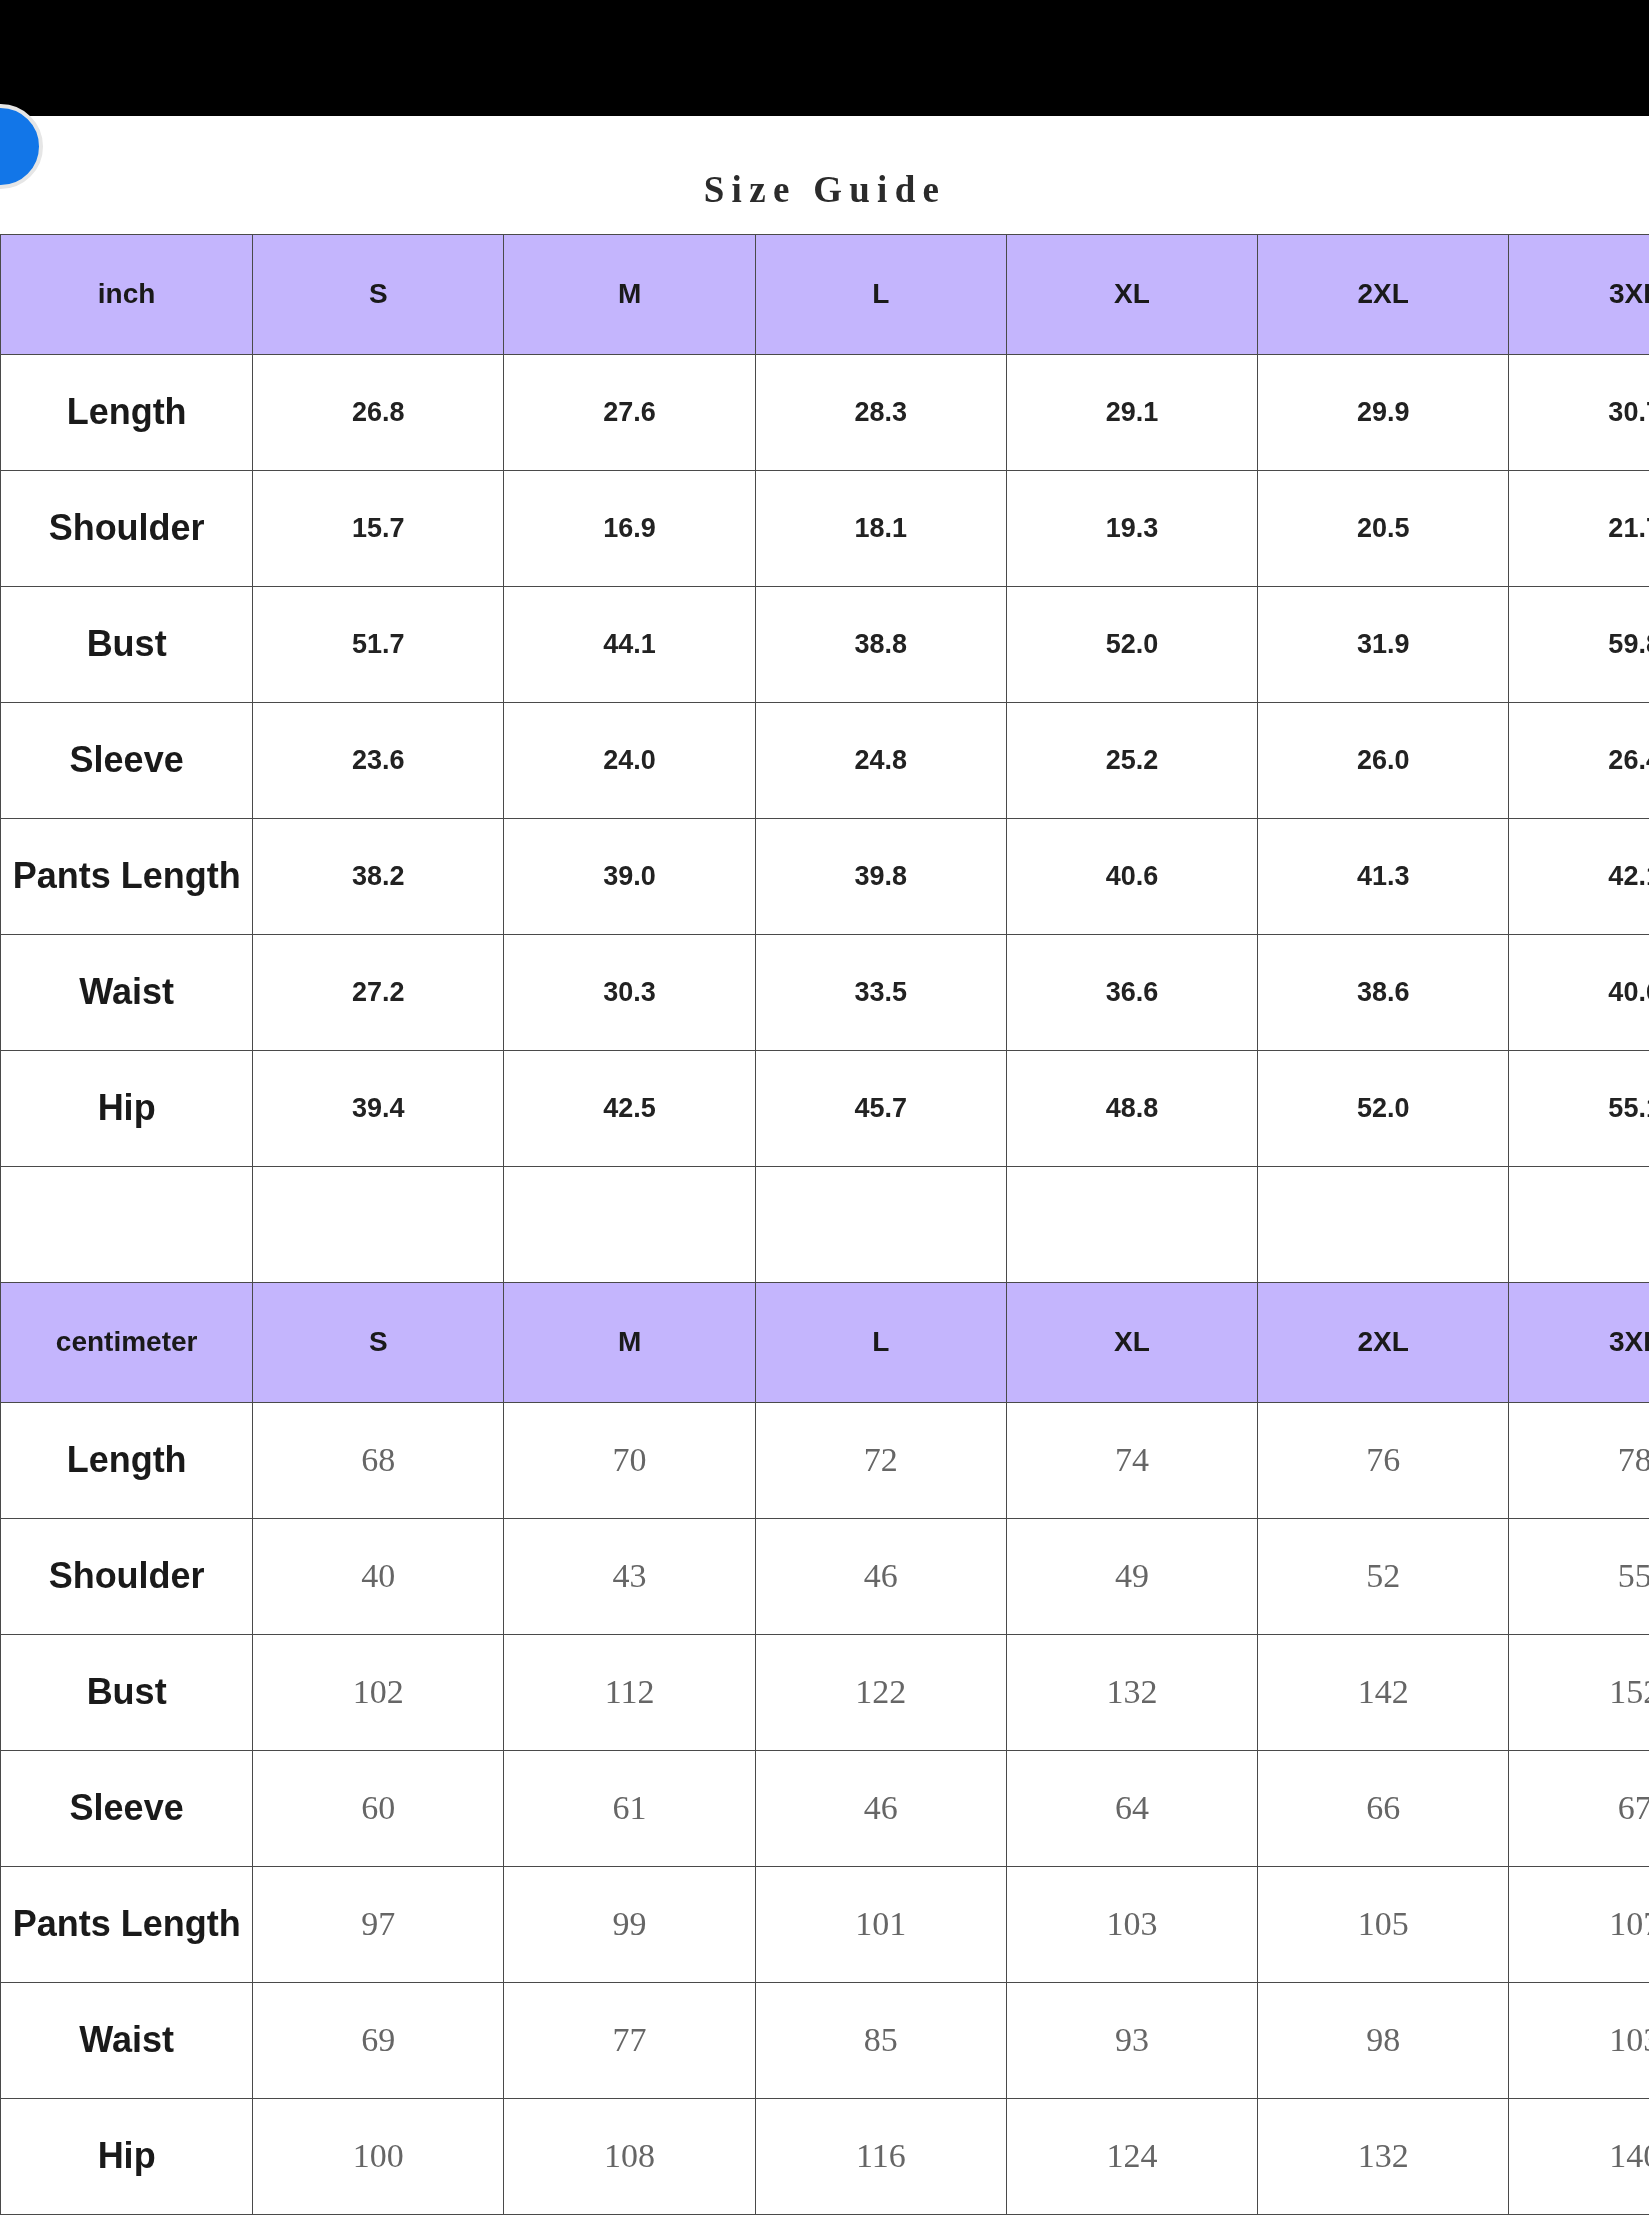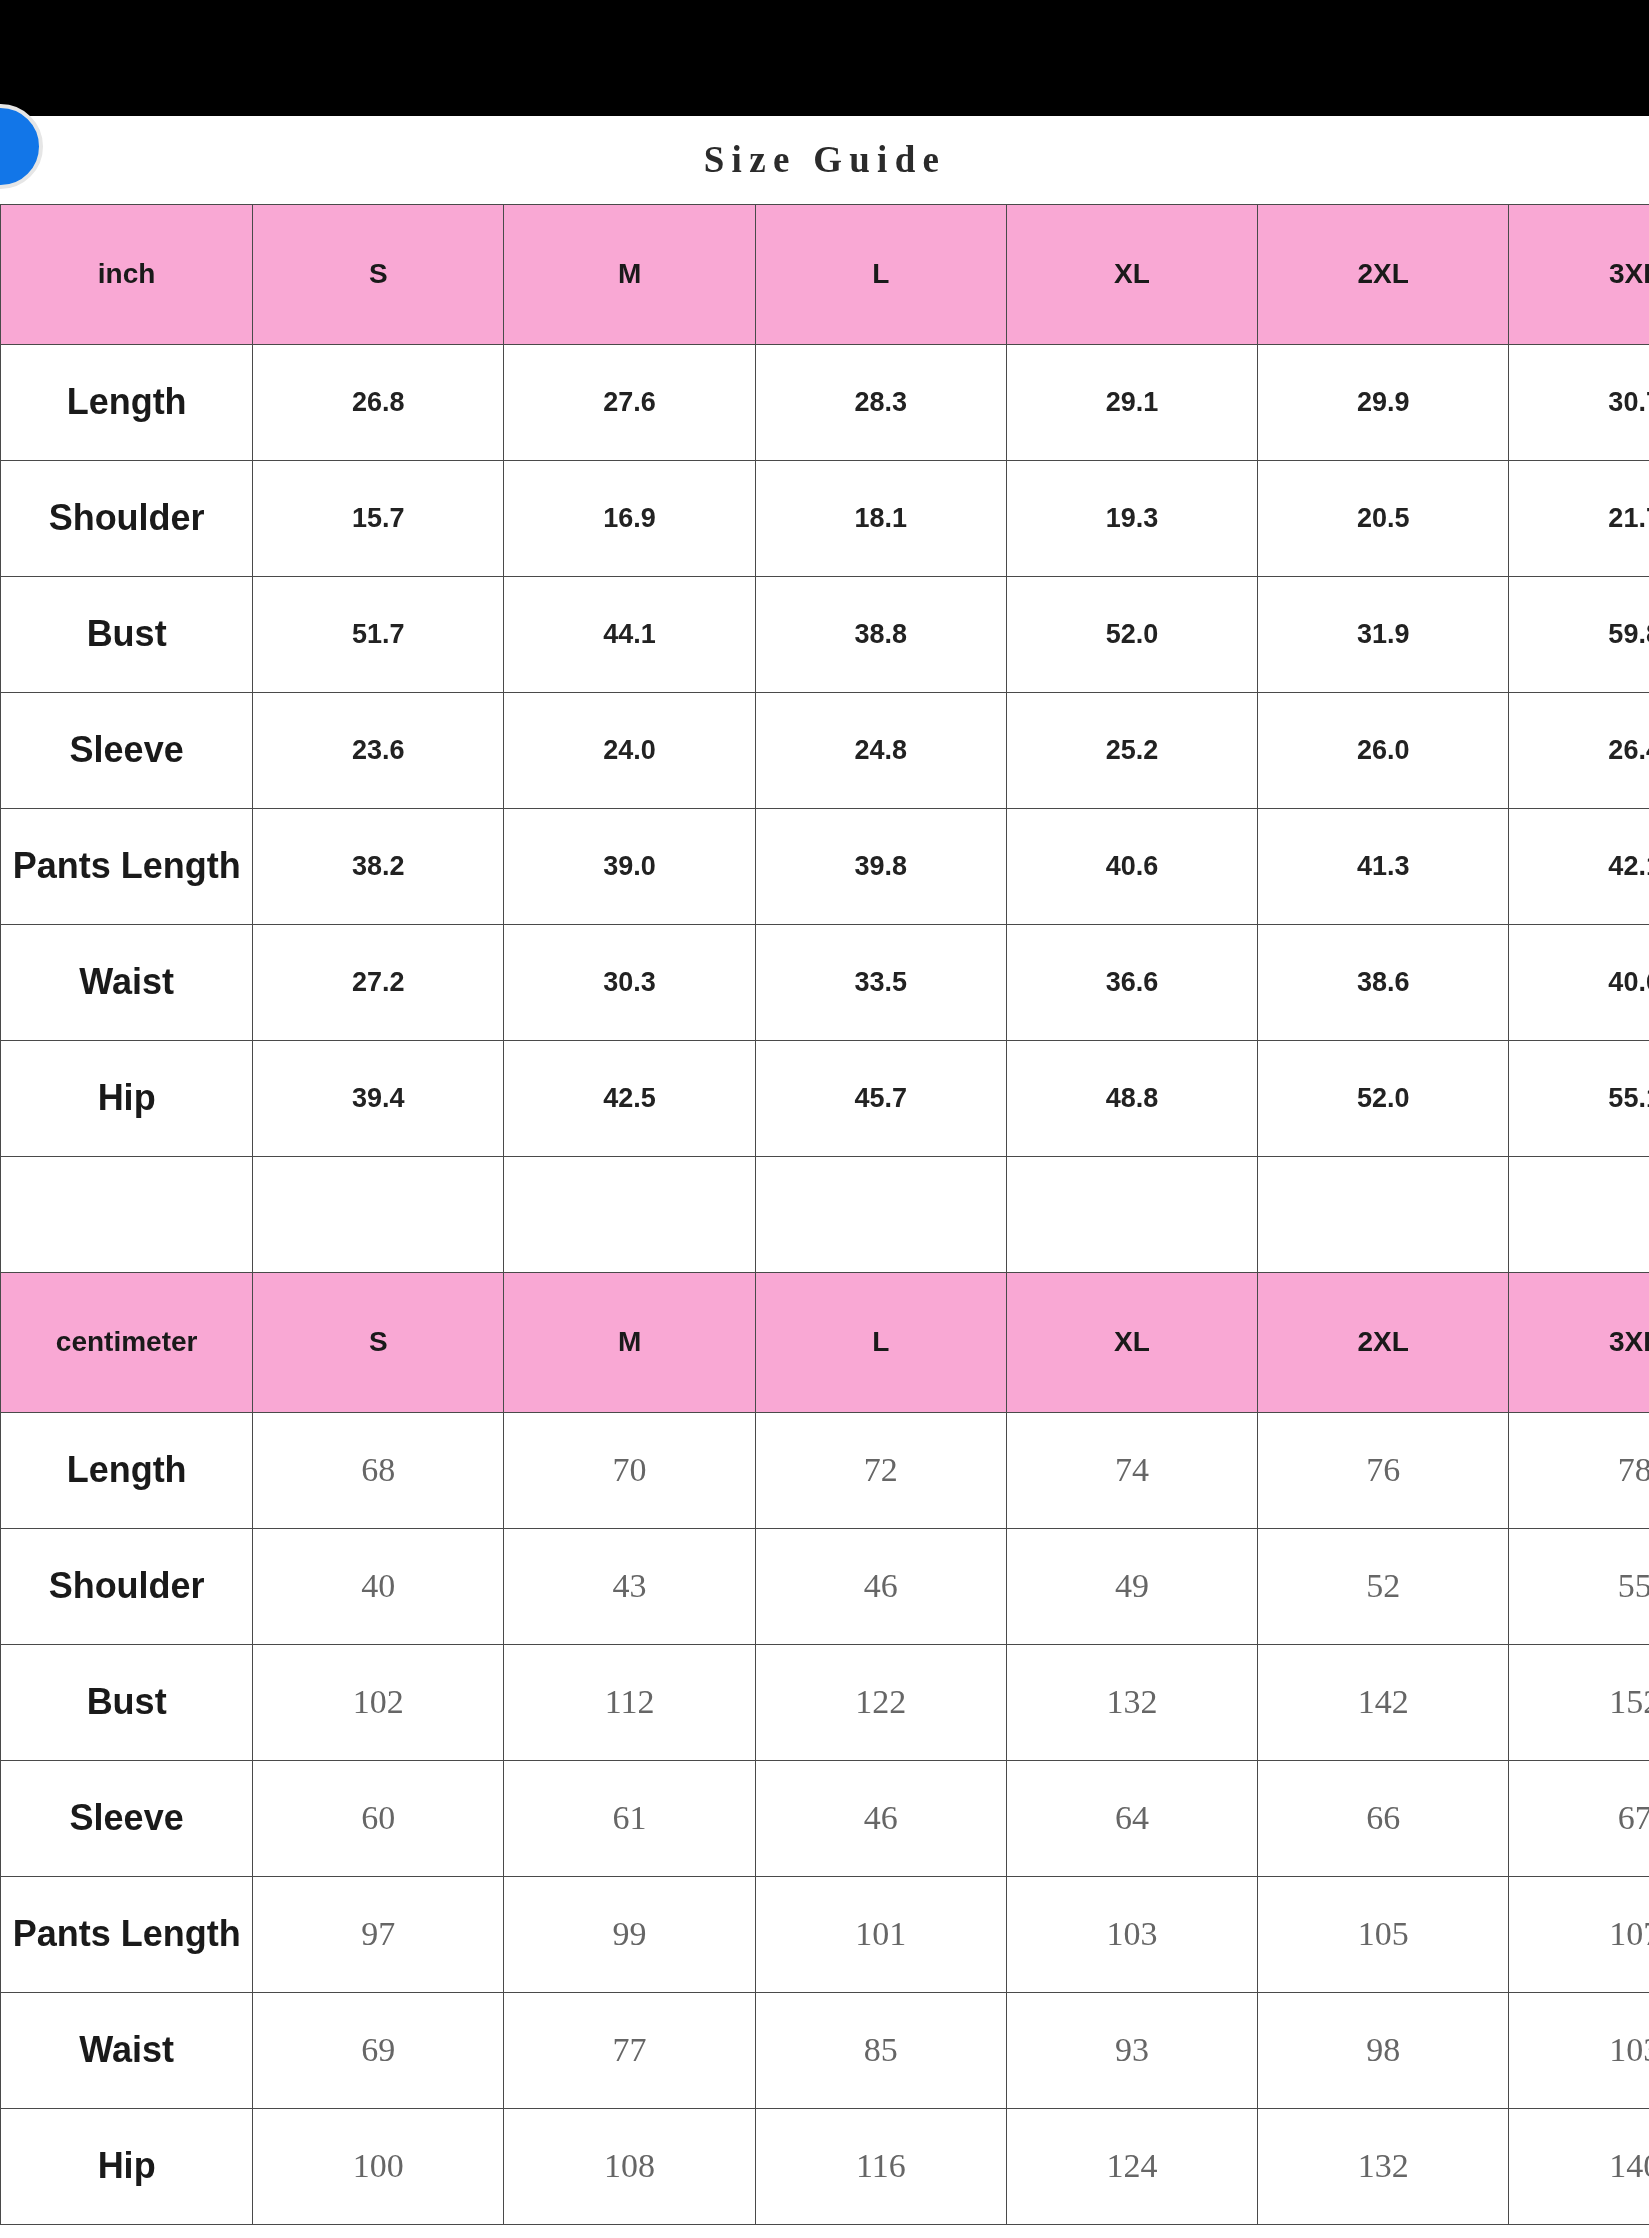--- a/index.html
+++ b/index.html
@@ -50,21 +50,21 @@
     overflow: hidden;
   }
 
   .guide-title {
     text-align: center;
     font-family: "Liberation Serif", serif;
     font-weight: 700;
     font-size: 37px;
     letter-spacing: 7.3px;
     color: #2b2b2b;
-    padding-top: 24px;
+    padding-top: 54px;
     padding-bottom: 23px;
     line-height: 1.1;
   }
 
   
   table.size-table {
     border-collapse: collapse;
     table-layout: fixed;
     width: 1760px;   
     margin: 0;
@@ -82,25 +82,25 @@
     vertical-align: middle;
     height: 116px;
     box-sizing: border-box;
   }
   table.size-table tr:last-child td {
     border-bottom: 1.6px solid #4a4a4a;
   }
 
   
   tr.unit-head td {
-    background: #f9a8d4;
+    background: #c4b5fd;
     font-weight: 700;
     font-size: 28px;
     color: #1a1a1a;
-    height: 140px;
+    height: 120px;
   }
   tr.unit-head td.label-cell {
     font-size: 28px;
   }
 
   
   tr.data-row td.label-cell {
     font-weight: 700;
     font-size: 36px;
     color: #1a1a1a;

